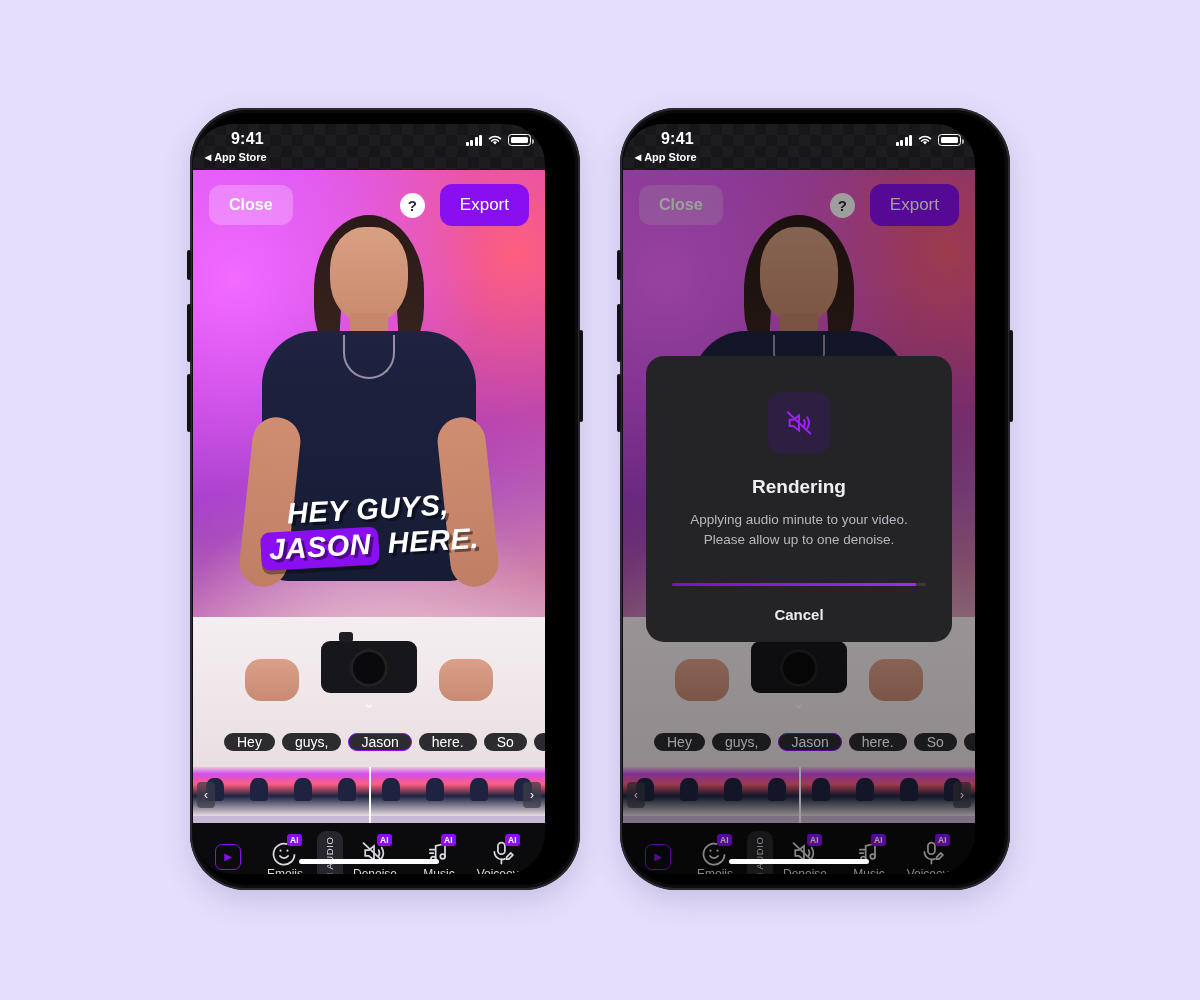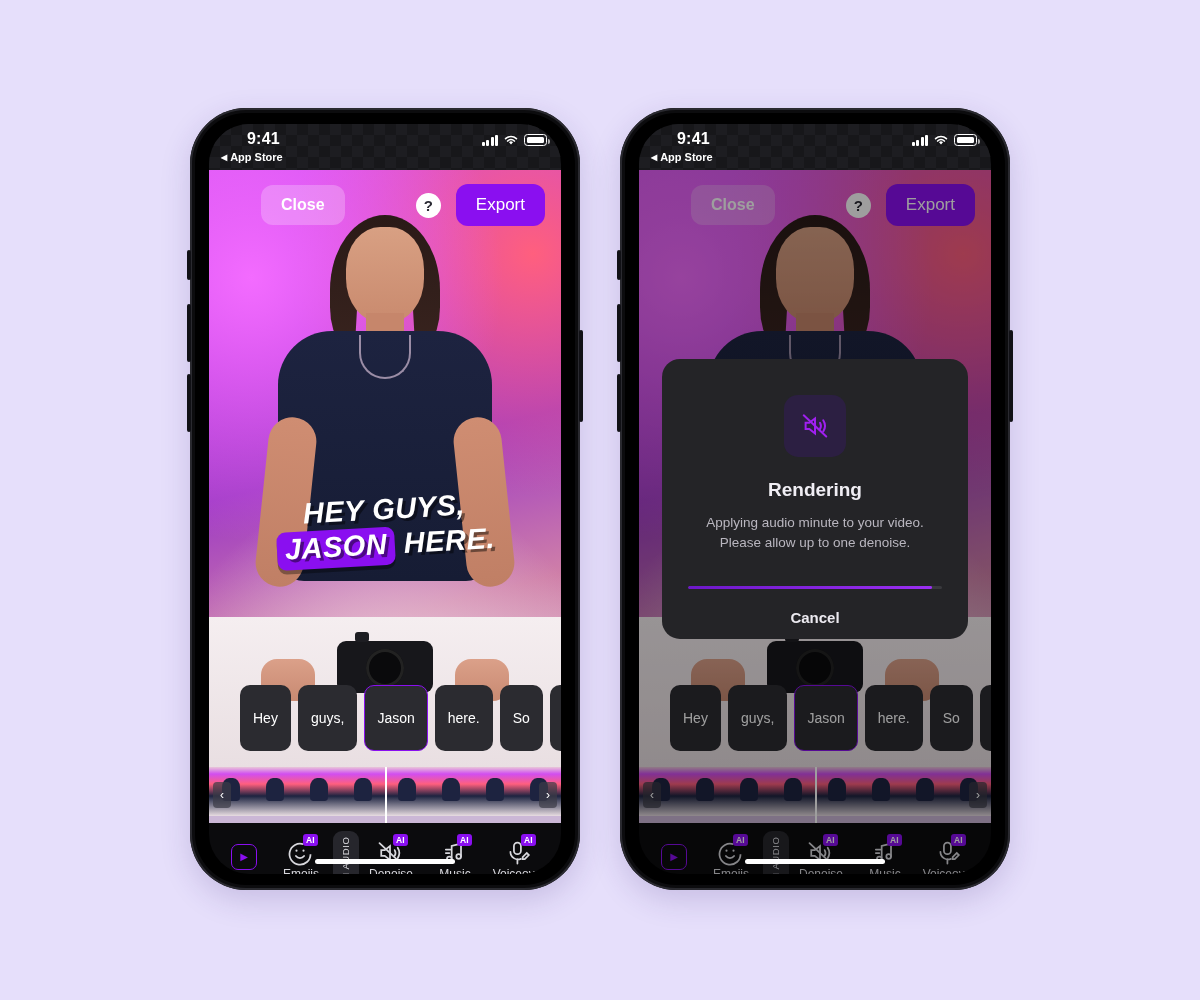--- a/index.html
+++ b/index.html
@@ -21,21 +21,21 @@
     background: #0c0c0e;
     border-radius: 56px;
     box-shadow: 0 0 0 2px #2a2a30 inset, 0 10px 30px rgba(60,40,120,.18);
   }
   .frame::after{
     content:""; position:absolute; inset:5px;
     border-radius: 51px;
     background:#000;
   }
   .screen {
-    position: absolute; left: 19px; top: 16px;
+    position: absolute; left: 3px; top: 16px;
     width: 352px; height: 750px;
     border-radius: 40px;
     overflow: hidden;
     background: #000;
     z-index: 3;
   }
   
   .btn-side { position:absolute; background:#111116; border-radius:2px; z-index:1;}
   .mute  { left:-3px; top:142px;  width:4px; height:30px;}
   .volup { left:-3px; top:196px;  width:4px; height:58px;}
@@ -119,21 +119,21 @@
   .camera::before{content:"";position:absolute;left:50%;transform:translateX(-50%);top:8px;
     width:38px;height:38px;border-radius:50%;background:#0a0a0c;box-shadow:0 0 0 3px #222 inset;}
   .camera::after{content:"";position:absolute;left:18px;top:-9px;width:14px;height:10px;border-radius:3px;background:#1d1d22;}
   .hand{ position:absolute; bottom:66px; width:54px; height:42px; border-radius:16px;
          background:linear-gradient(180deg,#dba089,#c88a72);}
   .hand.l{ left:52px; }
   .hand.r{ right:52px; }
 
   
   .topbar{ position:absolute; left:0; right:0; top:0; height:70px; z-index:6;
-           display:flex; align-items:center; padding:0 16px;margin-left:36px; }
+           display:flex; align-items:center; padding:0 16px; }
   .close-btn{
     background:rgba(255,255,255,.24); color:#fff; border:none;
     font-size:16px; font-weight:bold; padding:11px 20px; border-radius:12px;
     font-family:"Liberation Sans",sans-serif; cursor:pointer;
   }
   .spacer{ flex:1; }
   .help-btn{
     width:25px; height:25px; border-radius:50%; background:#fff; color:#2a2a33;
     font-size:15px; font-weight:bold; display:flex; align-items:center; justify-content:center;
     margin-right:15px; cursor:pointer; border:none; font-family:"Liberation Sans",sans-serif;
@@ -161,21 +161,21 @@
 
   
   .chev-down{ position:absolute; left:50%; transform:translateX(-50%); bottom:56px;
               z-index:6; color:#fff; font-size:14px; opacity:.95;}
   .chips{
     position:absolute; left:0; right:0; bottom:16px; z-index:6;
     display:flex; gap:7px; padding-left:31px; overflow:hidden;
   }
   .chip{
     background:#2b2b30; color:#fff; border:1.6px solid transparent;
-    border-radius:10px; padding:24px 12px; font-size:14px; white-space:nowrap;
+    border-radius:10px; padding:0 12px; font-size:14px; white-space:nowrap;
     font-family:"Liberation Sans",sans-serif; cursor:pointer;
   }
   .chip.active{ border-color:#8a0ff0; }
 
   
   .timeline{ position:relative; height:56px; background:#000; z-index:5; overflow:hidden; }
   .filmstrip{ position:absolute; inset:0 0 6px 0; display:flex; }
   .fcell{ flex:1 0 44px; position:relative; overflow:hidden;
     background:linear-gradient(180deg,#e8c6d8 0%,#d14ef0 14%,#ff5f7e 34%,#1d2340 58%,#f2e6ea 100%);}
   .fcell::after{content:"";position:absolute;left:30%;top:22%;width:40%;height:46%;
@@ -216,21 +216,21 @@
     display:flex; align-items:center; justify-content:center; margin-bottom:8px;
     cursor:pointer; flex:0 0 auto;
   }
   .ai-audio-tab span{
     transform:rotate(-90deg); white-space:nowrap; font-size:9.5px; color:#d8d8dd;
     letter-spacing:.6px; font-family:"Liberation Sans",sans-serif;
   }
   .modal{
     position:absolute; left:50%; top:50%; transform:translate(-50%,-50%);
     width:306px; border-radius:18px; background:#242427; z-index:8;
-    padding:26px 22px 12px; text-align:center;
+    padding:26px 22px 18px; text-align:center;
   }
   .modal-icon{
     width:62px; height:62px; border-radius:14px; background:#2c1f42;
     margin:10px auto 22px; display:flex; align-items:center; justify-content:center;
     color:#a020f0;
   }
   .modal-title{ color:#f0eef4; font-size:19px; font-weight:bold; margin-bottom:12px;}
   .modal-desc{ color:#b9b6bf; font-size:13.5px; line-height:1.45; }
   .progress{ height:3px; background:#39393d; border-radius:2px; margin:34px 4px 0; overflow:hidden;}
   .progress-fill{ height:100%; background:linear-gradient(90deg,#6d18c9,#9a2ff2); border-radius:2px;}

